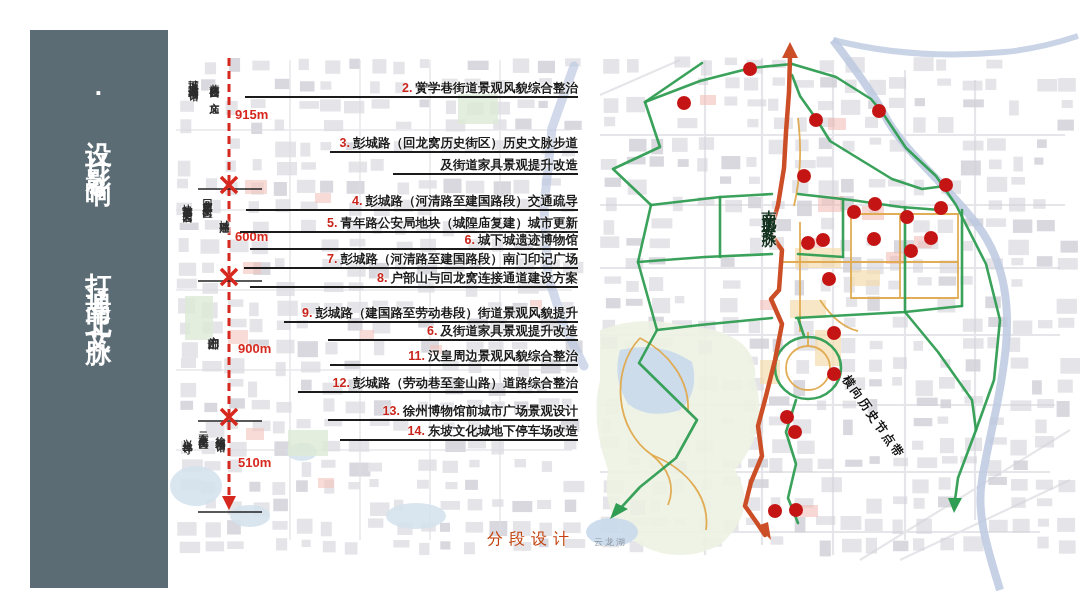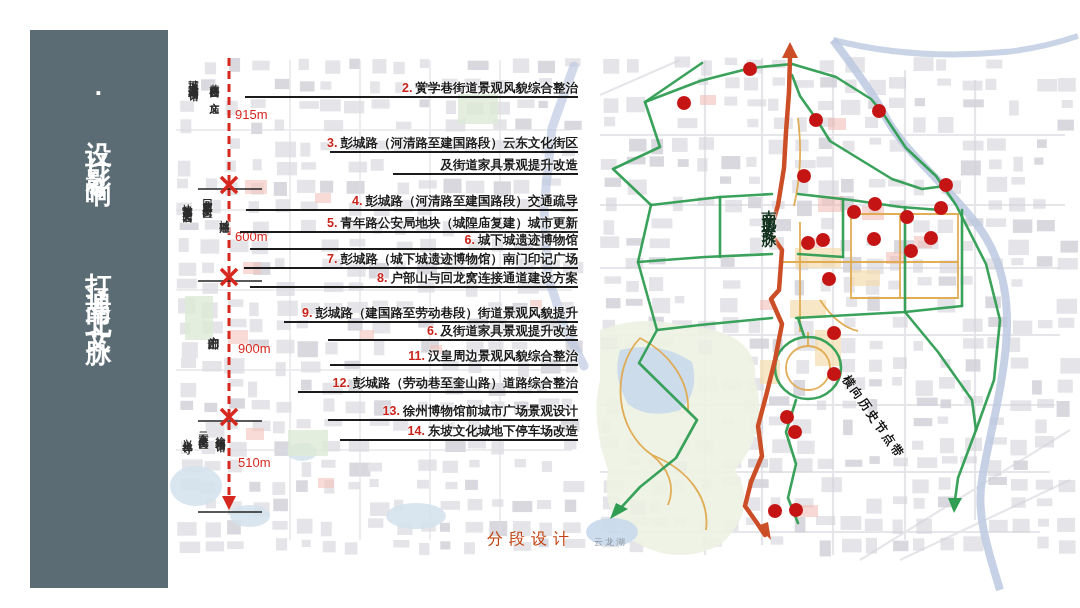--- a/index.html
+++ b/index.html
@@ -10,21 +10,21 @@
   .banner{position:absolute;left:30px;top:30px;width:138px;height:558px;background:#5c6c75;
           z-index:4;display:flex;justify-content:center;box-sizing:border-box;padding-top:48px;}
   .banner-col{display:flex;flex-direction:column;align-items:center;gap:36px;}
   .vtext{writing-mode:vertical-rl;text-orientation:upright;color:#fff;font-size:26px;
          font-weight:700;letter-spacing:13px;line-height:1;}
   
   .area-label{position:absolute;z-index:2;writing-mode:vertical-rl;text-orientation:upright;
           font-size:10px;font-weight:700;color:#2c2c2c;letter-spacing:1.5px;line-height:1;
           text-shadow:0 0 2px #fff,0 0 3px #fff;}
   .area-label.big{font-size:11.5px;}
-  .dist{position:absolute;z-index:2;color:#d6281e;font-size:13px;font-weight:400;
+  .dist{position:absolute;z-index:2;color:#d6281e;font-size:13px;font-weight:700;
         text-shadow:0 0 2px #fff;}
   
   .anno{position:absolute;z-index:3;display:flex;justify-content:flex-end;align-items:flex-end;
         border-bottom:2px solid #1b1b1b;font-size:12.5px;font-weight:700;color:#1b1b1b;
         white-space:nowrap;line-height:1.15;padding-bottom:1px;height:17px;
         text-shadow:0 0 2px #fff,0 0 3px #fff;}
   .anno .num{color:#c9251c;margin-right:3px;}
   
   .caption{position:absolute;z-index:2;color:#c2410c;font-size:16px;letter-spacing:6px;}
   .caption2{position:absolute;z-index:2;color:#9aa2ab;font-size:15px;letter-spacing:3px;
@@ -800,40 +800,40 @@
   <div class="dist" style="left:235px;top:229px">600m</div>
   <div class="dist" style="left:238px;top:341px">900m</div>
   <div class="dist" style="left:238px;top:455px">510m</div>
 
   <div class="anno" style="left:245px;top:78px;width:333px">
       <span class="num">2.</span>
       <span>黉学巷街道景观风貌综合整治</span>
     </div>
   <div class="anno" style="left:330px;top:133px;width:248px">
       <span class="num">3.</span>
-      <span>彭城路（河清路至建国路段）云东文化街区</span>
+      <span>彭城路（回龙窝历史街区）历史文脉步道</span>
     </div>
   <div class="anno" style="left:393px;top:155px;width:185px">
       <span>及街道家具景观提升改造</span>
     </div>
   <div class="anno" style="left:246px;top:191px;width:332px">
       <span class="num">4.</span>
       <span>彭城路（河清路至建国路段）交通疏导</span>
     </div>
   <div class="anno" style="left:240px;top:213px;width:338px">
       <span class="num">5.</span>
       <span>青年路公安局地块（城隍庙复建）城市更新</span>
     </div>
   <div class="anno" style="left:250px;top:230px;width:328px">
       <span class="num">6.</span>
       <span>城下城遗迹博物馆</span>
     </div>
   <div class="anno" style="left:244px;top:249px;width:334px">
       <span class="num">7.</span>
-      <span>彭城路（城下城遗迹博物馆）南门印记广场</span>
+      <span>彭城路（河清路至建国路段）南门印记广场</span>
     </div>
   <div class="anno" style="left:250px;top:268px;width:328px">
       <span class="num">8.</span>
       <span>户部山与回龙窝连接通道建设方案</span>
     </div>
   <div class="anno" style="left:284px;top:303px;width:294px">
       <span class="num">9.</span>
       <span>彭城路（建国路至劳动巷段）街道景观风貌提升</span>
     </div>
   <div class="anno" style="left:328px;top:321px;width:250px">

